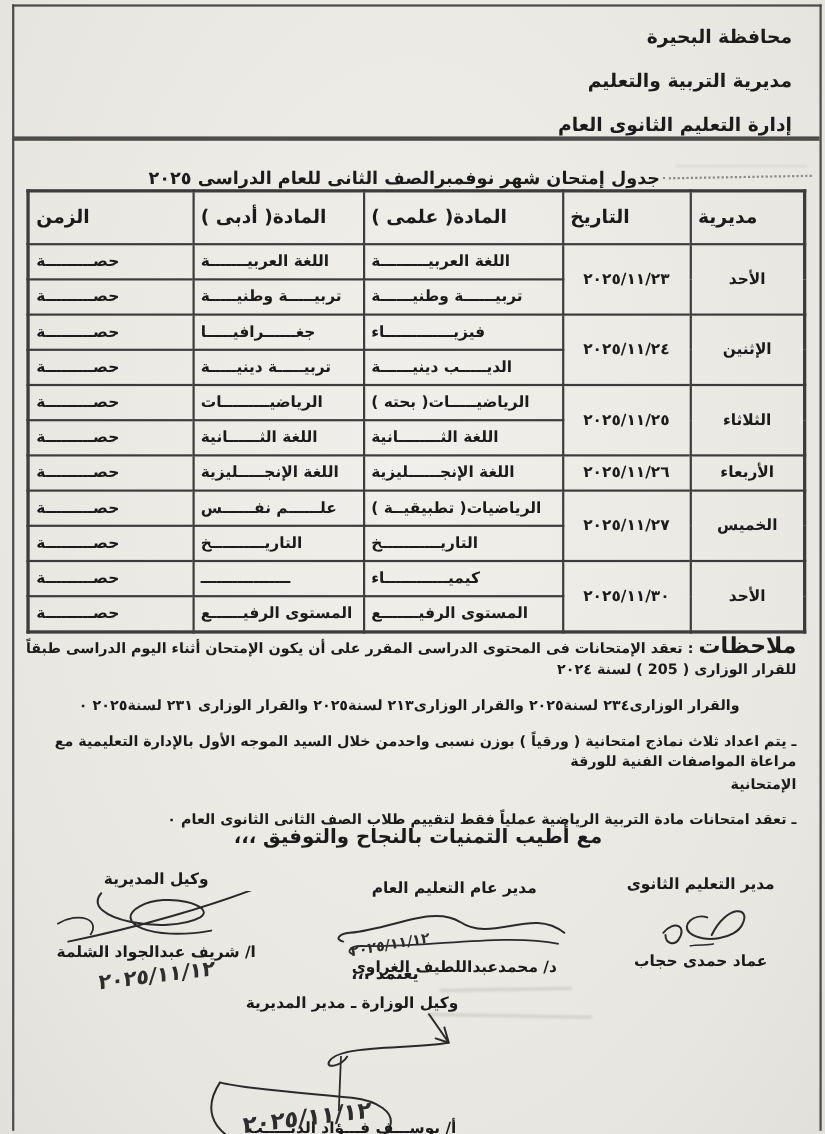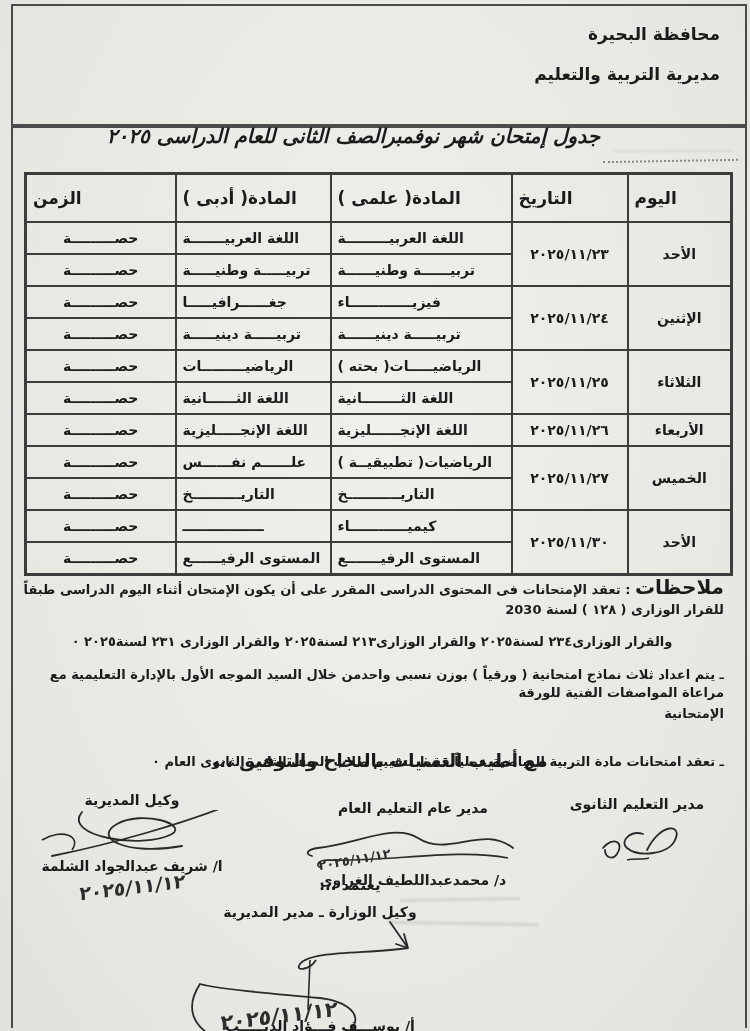--- a/index.html
+++ b/index.html
@@ -12,55 +12,55 @@
     color:#1b1b1b;
     direction:rtl;
   }
   .outer-border{
     position:absolute;left:11px;top:4px;width:732px;height:1022px;
     border:2px solid #4a4a4a;border-bottom:none;
     pointer-events:none;
   }
   .gov-header{position:absolute;top:14px;right:30px;text-align:right;font-weight:bold;font-size:17px;line-height:40px;}
   .rule{position:absolute;left:11px;top:124px;width:734px;height:4px;background:#4c4c4c;}
-  .doc-title{position:absolute;top:124px;right:150px;font-size:20px;font-weight:bold;white-space:nowrap;font-style:italic;}
+  .doc-title{position:absolute;top:152px;right:150px;font-size:16px;font-weight:bold;white-space:nowrap;}
   .title-squiggle{position:absolute;top:160px;right:12px;width:135px;border-bottom:2px dotted #8a8a86;transform:rotate(-1deg);}
 
   table.schedule{
     position:absolute;left:24px;top:172px;width:706px;
     border-collapse:collapse;table-layout:fixed;
     border:3px solid #3c3c3c;
     font-weight:bold;
   }
   table.schedule th, table.schedule td{
     border:2px solid #3c3c3c;
     padding:0 6px;
     overflow:hidden;white-space:nowrap;
   }
   table.schedule th{height:46px;font-size:17px;text-align:left;}
   table.schedule td{height:30px;font-size:14px;}
   td.c-day{text-align:center;font-size:15px;}
   td.c-date{text-align:center;font-size:14px;direction:ltr;}
   td.c-subj{text-align:left;}
-  td.c-time{text-align:center;padding-right:14px;}
+  td.c-time{text-align:left;padding-right:14px;}
 
   .notes{position:absolute;top:574px;right:26px;left:20px;font-weight:bold;font-size:13px;line-height:1.35;}
   .notes .n1{margin-bottom:14px;}
   .notes .n1 .nlabel{font-size:20px;letter-spacing:0;}
   .notes .n2{text-align:center;margin-bottom:16px;}
   .notes .n3{margin-bottom:4px;}
-  .notes .n4{margin-bottom:30px;}
+  .notes .n4{margin-bottom:14px;}
   .wishes{position:absolute;top:750px;left:0;width:760px;text-align:center;font-size:18px;font-weight:bold;}
 
   .sig{position:absolute;text-align:center;font-weight:bold;font-size:14px;}
   .sig .sig-title{margin-bottom:2px;}
   .sig svg{display:block;margin:0 auto;}
   .sig-right{top:796px;right:8px;width:210px;}
   .sig-mid{top:800px;left:288px;width:250px;}
-  .sig-left{top:792px;left:12px;width:240px;}
+  .sig-left{top:792px;left:22px;width:240px;}
   .hand-date{display:inline-block;direction:ltr;font-size:18px;font-weight:600;color:#2d2d2d;transform:rotate(-7deg) skewX(-8deg);}
   .hand-date.small{font-size:13px;position:absolute;left:30px;top:34px;transform:rotate(-10deg) skewX(-6deg);}
   .sig-mid .sig-wrap{position:relative;height:54px;}
   .sig-left .hand-date{font-size:19px;margin-top:2px;}
 
   .approval{position:absolute;top:876px;left:150px;width:340px;text-align:center;font-weight:bold;}
   .approval .ap-word{font-size:15px;margin-bottom:10px;margin-left:60px;}
   .approval .ap-title{font-size:14px;margin-bottom:0;}
   .approval .ap-zone{position:relative;height:140px;}
   .approval .ap-zone svg{position:absolute;left:10px;top:0;}
@@ -75,39 +75,40 @@
 </style>
 </head>
 <body>
 
 <div class="page">
   <div class="outer-border"></div>
 
   <div class="gov-header">
     <div>محافظة البحيرة</div>
     <div>مديرية التربية والتعليم</div>
+    <div>إدارة التعليم الثانوى العام</div>
   </div>
 
   <div class="rule"></div>
 
   <div class="doc-title">جدول إمتحان شهر نوفمبرالصف الثانى للعام الدراسى ٢٠٢٥</div>
   <div class="title-squiggle"></div>
   <div class="smudge s3"></div>
 
   <table class="schedule">
     <colgroup>
       <col style="width:104px">
         <col style="width:116px">
         <col style="width:181px">
         <col style="width:155px">
         <col style="width:150px">
     </colgroup>
     <thead>
       <tr>
-        <th>اليوم</th>
+        <th>مديرية</th>
         <th>التاريخ</th>
         <th>المادة( علمى )</th>
         <th>المادة( أدبى )</th>
         <th>الزمن</th>
       </tr>
     </thead>
     <tbody>
       <tr>
         <td class="c-day" rowspan="2">الأحد</td>
         <td class="c-date" rowspan="2">٢٠٢٥/١١/٢٣</td>
@@ -122,21 +123,21 @@
       </tr>
 
       <tr>
         <td class="c-day" rowspan="2">الإثنين</td>
         <td class="c-date" rowspan="2">٢٠٢٥/١١/٢٤</td>
         <td class="c-subj">فيزيـــــــــــــاء</td>
         <td class="c-subj">جغــــــرافيـــــا</td>
         <td class="c-time">حصـــــــــة</td>
       </tr>
       <tr>
-        <td class="c-subj">تربيـــــة دينيــــــة</td>
+        <td class="c-subj">الديـــــب دينيــــــة</td>
         <td class="c-subj">تربيـــــة دينيـــــة</td>
         <td class="c-time">حصـــــــــة</td>
       </tr>
 
       <tr>
         <td class="c-day" rowspan="2">الثلاثاء</td>
         <td class="c-date" rowspan="2">٢٠٢٥/١١/٢٥</td>
         <td class="c-subj">الرياضيـــــات( بحته )</td>
         <td class="c-subj">الرياضيـــــــــات</td>
         <td class="c-time">حصـــــــــة</td>
@@ -179,36 +180,37 @@
         <td class="c-subj">المستوى الرفيـــــــع</td>
         <td class="c-subj">المستوى الرفيــــــع</td>
         <td class="c-time">حصـــــــــة</td>
       </tr>
     </tbody>
   </table>
 
   <div class="notes">
     <div class="n1">
       <span class="nlabel">ملاحظات</span>
-      <span>: تعقد الإمتحانات فى المحتوى الدراسى المقرر على أن يكون الإمتحان أثناء اليوم الدراسى طبقاً للقرار الوزارى ( ١٢٨ ) لسنة 2030</span>
+      <span>: تعقد الإمتحانات فى المحتوى الدراسى المقرر على أن يكون الإمتحان أثناء اليوم الدراسى طبقاً للقرار الوزارى ( 205 ) لسنة ٢٠٢٤</span>
     </div>
     <div class="n2">والقرار الوزارى٢٣٤ لسنة٢٠٢٥ والقرار الوزارى٢١٣ لسنة٢٠٢٥ والقرار الوزارى ٢٣١ لسنة٢٠٢٥ ٠</div>
     <div class="n3">ـ يتم اعداد ثلاث نماذج امتحانية ( ورقياً ) بوزن نسبى واحدمن خلال السيد الموجه الأول بالإدارة التعليمية  مع مراعاة المواصفات الفنية للورقة</div>
     <div class="n4">الإمتحانية</div>
     <div class="n5">ـ تعقد امتحانات مادة التربية الرياضية عملياً فقط لتقييم طلاب الصف الثانى الثانوى العام ٠</div>
   </div>
 
   <div class="wishes">مع أطيب التمنيات بالنجاح والتوفيق ،،،</div>
 
   <div class="sig sig-right">
     <div class="sig-title">مدير التعليم الثانوى</div>
     <svg width="120" height="52" viewBox="0 0 120 52">
       <path d="M70,36 C84,8 106,10 98,26 C92,40 62,44 50,34 C42,27 54,16 66,20 M26,34 C36,22 48,28 40,40 C36,46 28,44 28,36" fill="none" stroke="#2a2a2a" stroke-width="1.8" stroke-linecap="round"></path>
       <path d="M50,46 C58,44 66,46 72,44" fill="none" stroke="#2a2a2a" stroke-width="1.4"></path>
     </svg>
+    <div>عماد حمدى حجاب</div>
   </div>
 
   <div class="sig sig-mid">
     <div class="sig-title">مدير عام التعليم العام</div>
     <div class="sig-wrap">
       <svg width="230" height="54" viewBox="0 0 230 54">
         <path d="M215,30 C185,6 150,40 120,20 C95,5 60,26 20,30 C10,31 6,36 14,38" fill="none" stroke="#2a2a2a" stroke-width="1.8" stroke-linecap="round"></path>
         <path d="M210,40 C160,30 90,44 30,42 C20,42 16,48 24,50" fill="none" stroke="#2a2a2a" stroke-width="1.6"></path>
       </svg>
       <span class="hand-date small">٢٠٢٥/١١/١٢</span>

